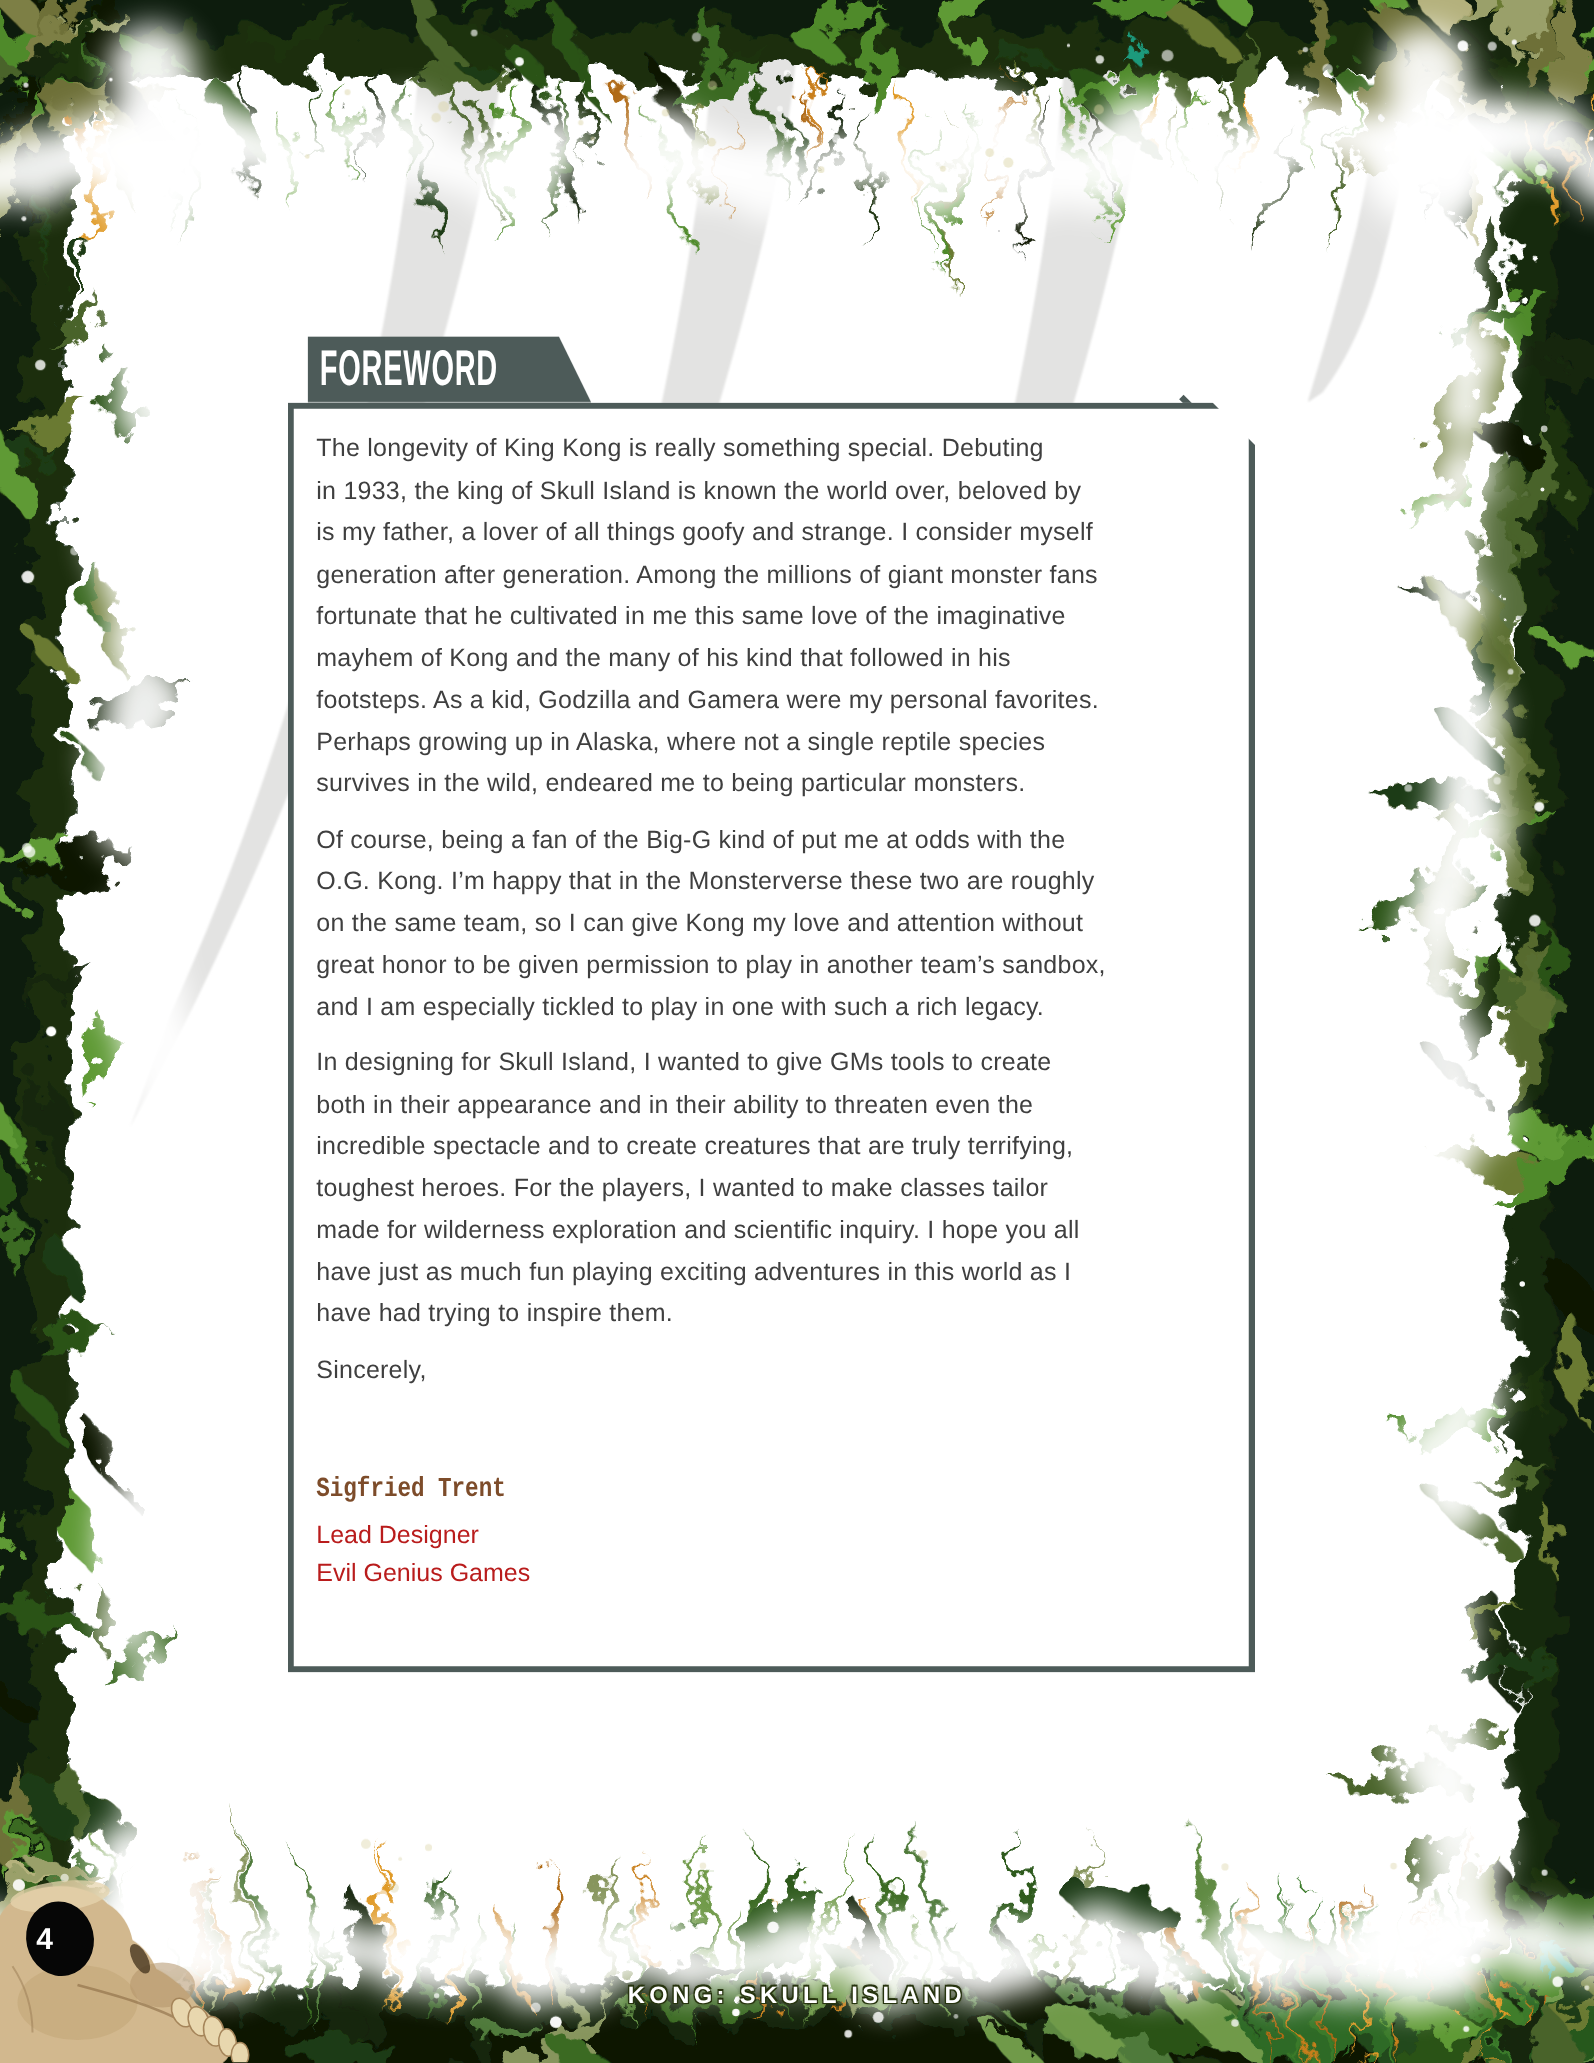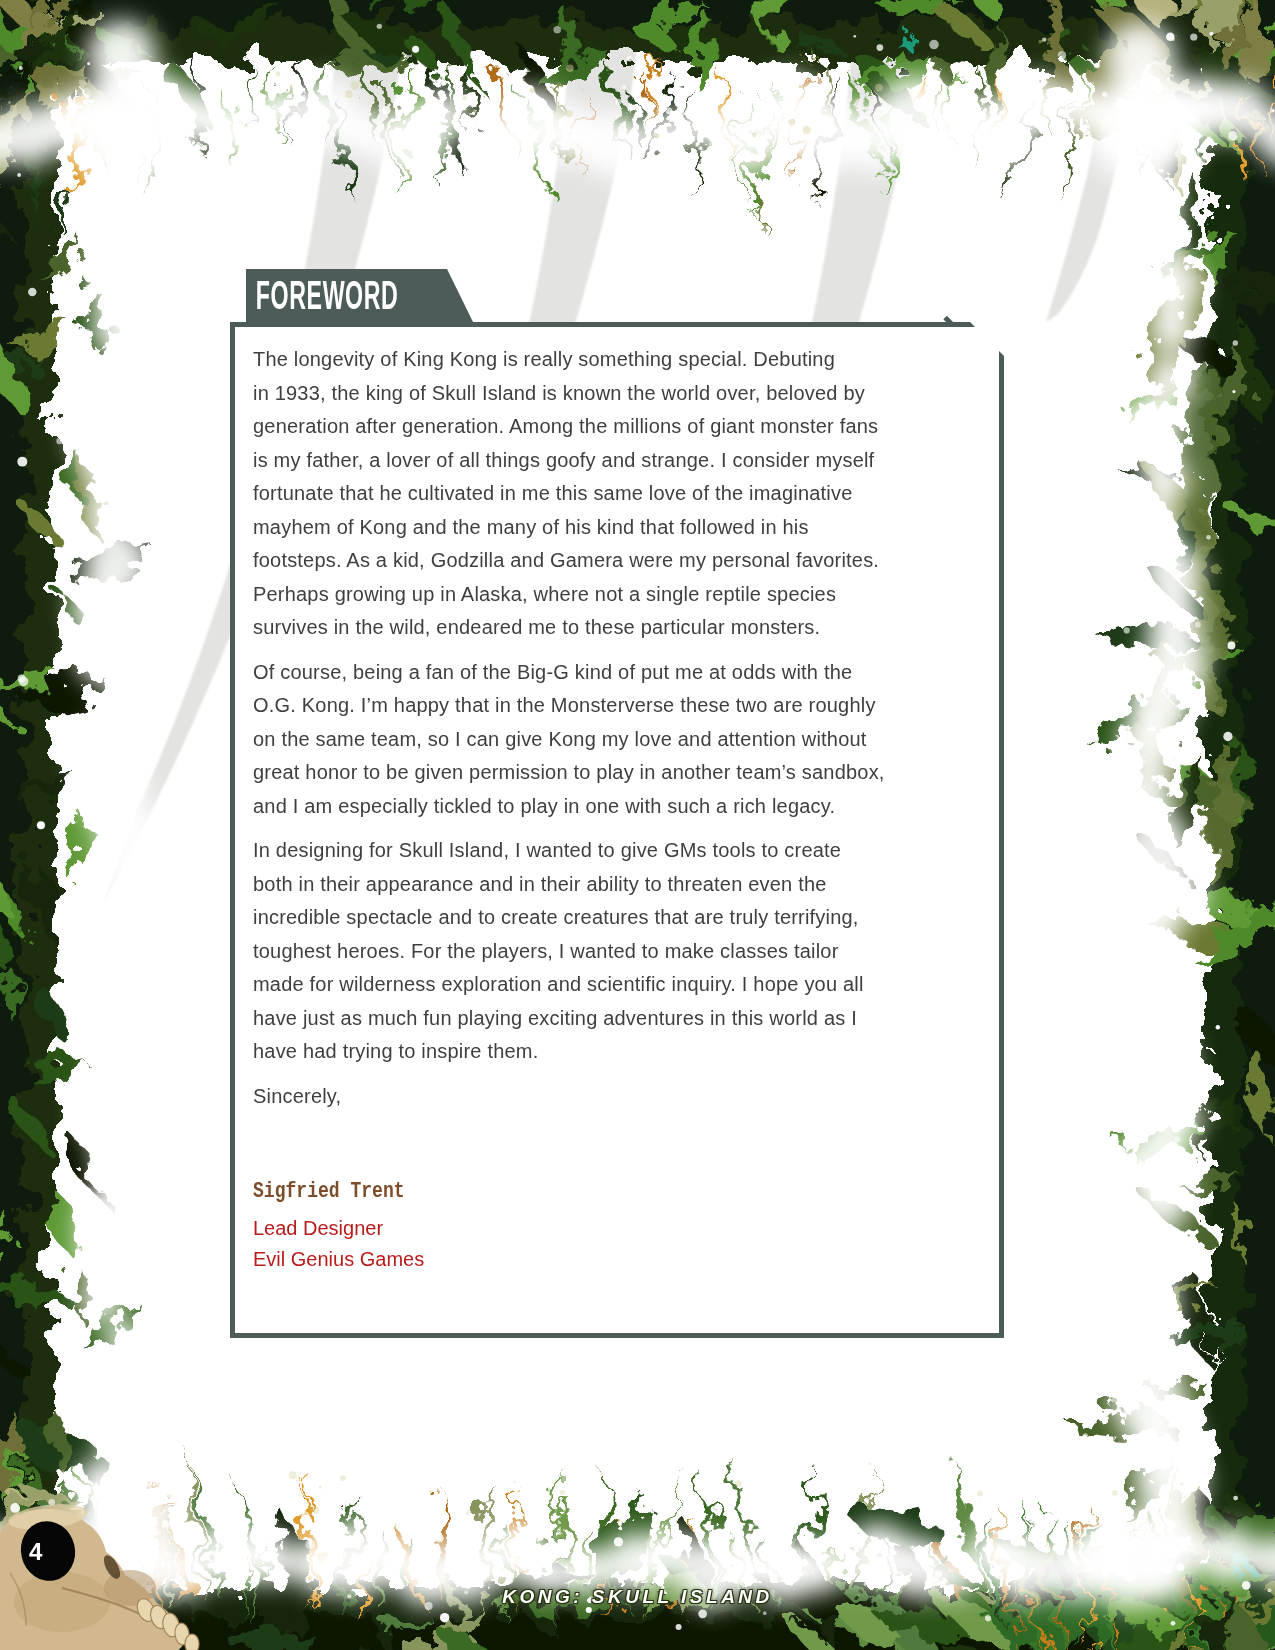--- a/index.html
+++ b/index.html
@@ -50,21 +50,20 @@
   
   .page-number{
     position:absolute;left:29px;top:1538px;z-index:4;
     color:#ffffff;font-size:24px;font-weight:bold;
   }
   .footer-title{
     position:absolute;left:0;right:0;top:1586px;text-align:center;z-index:4;
     color:#ffffff;font-size:19px;font-weight:bold;letter-spacing:3.5px;
     text-shadow:1px 1px 0 #27340f,-1px -1px 0 #27340f,1px -1px 0 #27340f,
                 -1px 1px 0 #27340f,0 0 4px #27340f;
-    font-style:italic;
   }
 </style>
 </head>
 <body>
 
 <div class="page">
 
   <svg class="bg" width="1275" height="1650" viewBox="0 0 1275 1650">
     <defs>
       <filter id="rough" x="-8%" y="-8%" width="116%" height="116%">
@@ -841,27 +840,27 @@
     <span class="tab-label">FOREWORD</span>
   </div>
   <div class="notch-stroke"></div>
 
   <div class="letter-box">
     <div class="letter-body" id="letter-body">
 
     <div class="para">
           <div class="line">The longevity of King Kong is really something special. Debuting</div>
           <div class="line">in 1933, the king of Skull Island is known the world over, beloved by</div>
+          <div class="line">is my father, a lover of all things goofy and strange. I consider myself</div>
           <div class="line">generation after generation. Among the millions of giant monster fans</div>
-          <div class="line">is my father, a lover of all things goofy and strange. I consider myself</div>
           <div class="line">fortunate that he cultivated in me this same love of the imaginative</div>
           <div class="line">mayhem of Kong and the many of his kind that followed in his</div>
           <div class="line">footsteps. As a kid, Godzilla and Gamera were my personal favorites.</div>
           <div class="line">Perhaps growing up in Alaska, where not a single reptile species</div>
-          <div class="line">survives in the wild, endeared me to these particular monsters.</div>
+          <div class="line">survives in the wild, endeared me to being particular monsters.</div>
         </div>
         <div class="para">
           <div class="line">Of course, being a fan of the Big-G kind of put me at odds with the</div>
           <div class="line">O.G. Kong. I’m happy that in the Monsterverse these two are roughly</div>
           <div class="line">on the same team, so I can give Kong my love and attention without</div>
           <div class="line">great honor to be given permission to play in another team’s sandbox,</div>
           <div class="line">and I am especially tickled to play in one with such a rich legacy.</div>
         </div>
         <div class="para">
           <div class="line">In designing for Skull Island, I wanted to give GMs tools to create</div>

